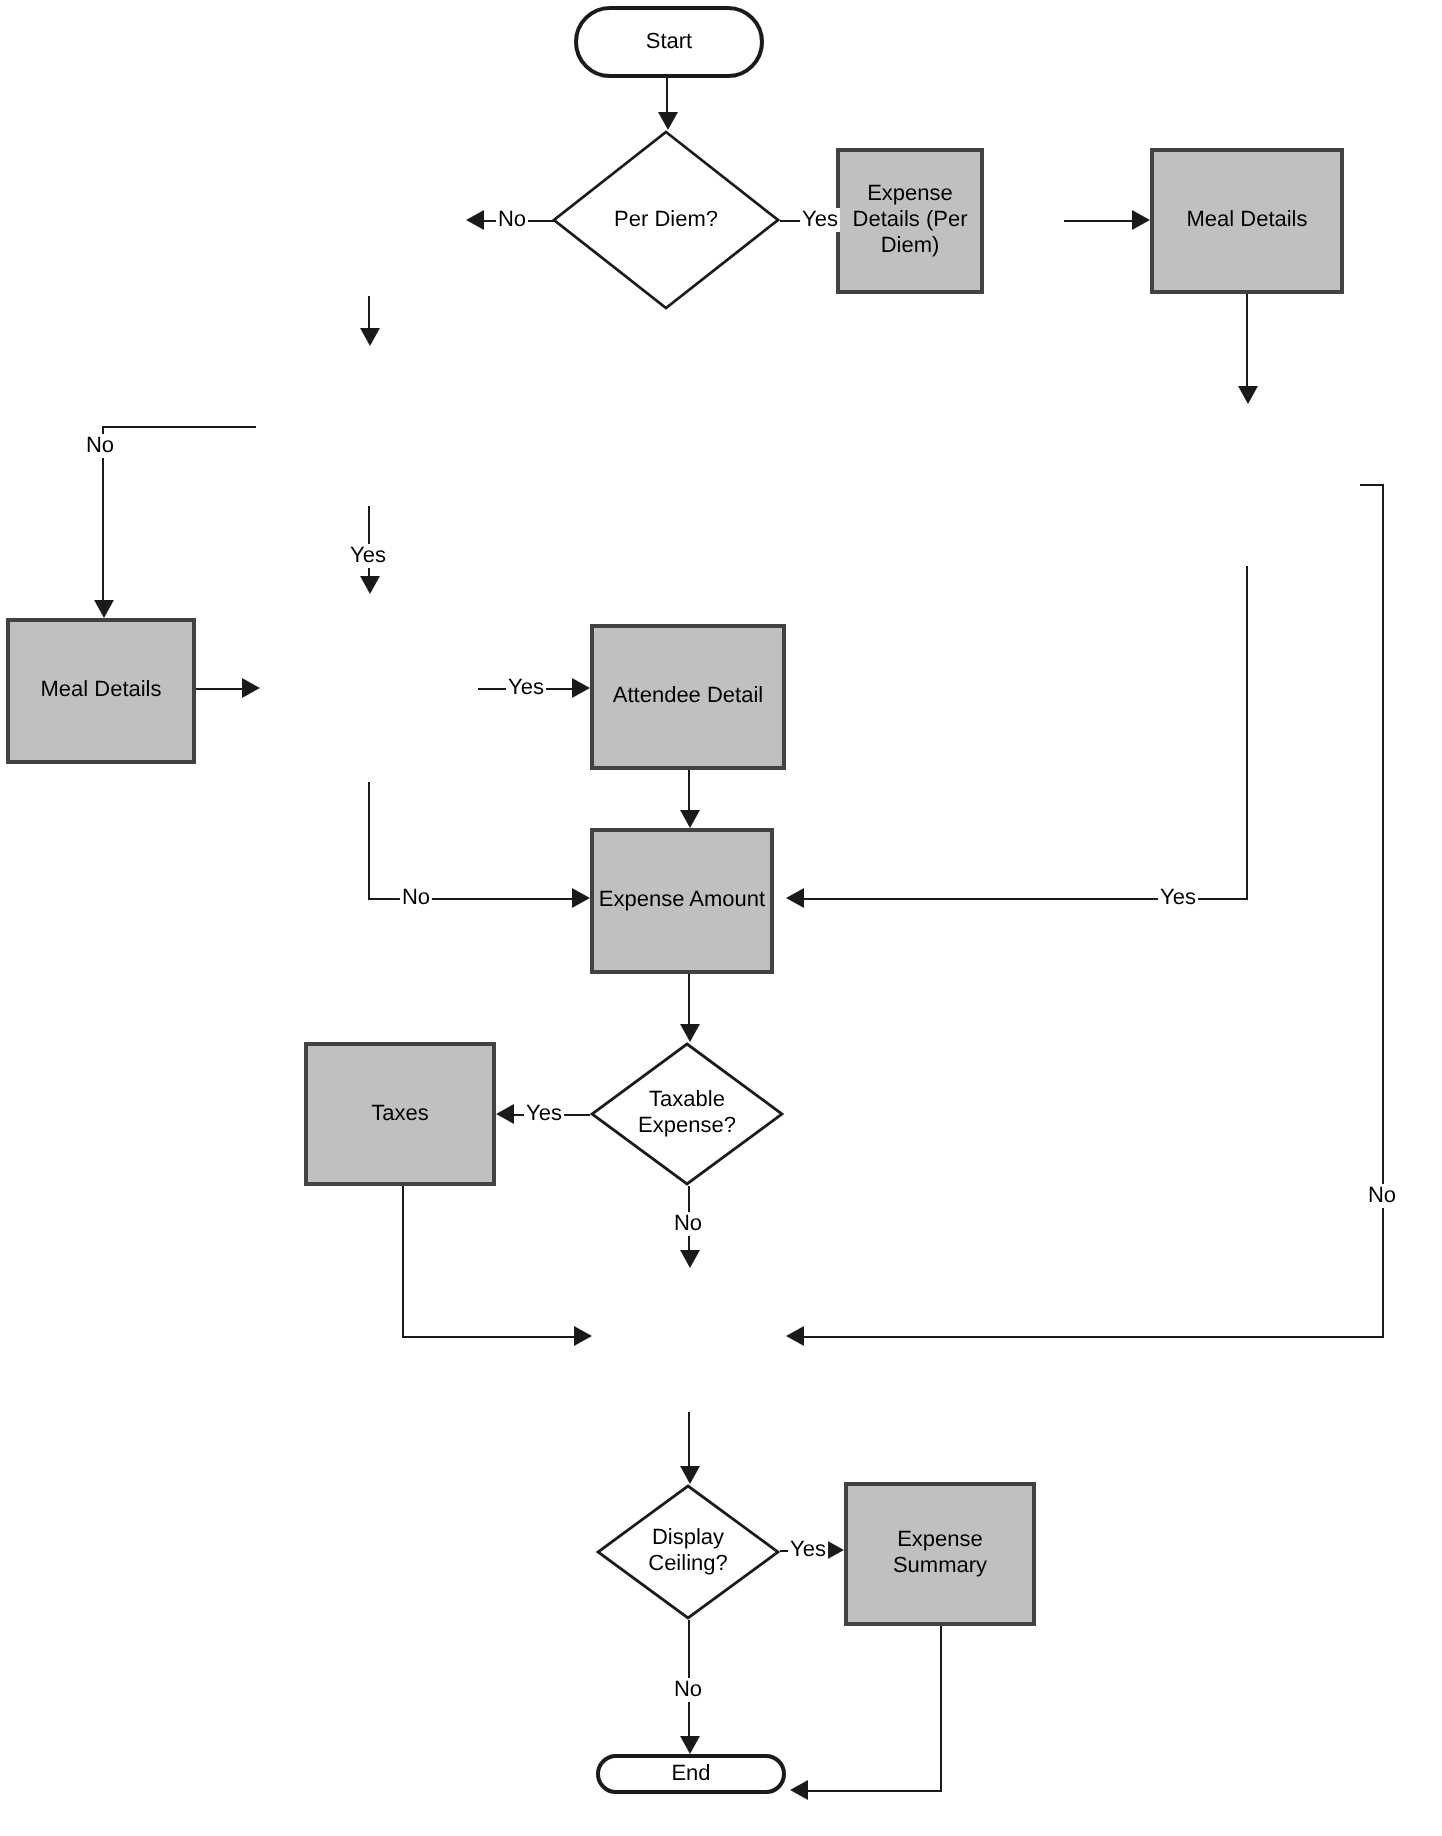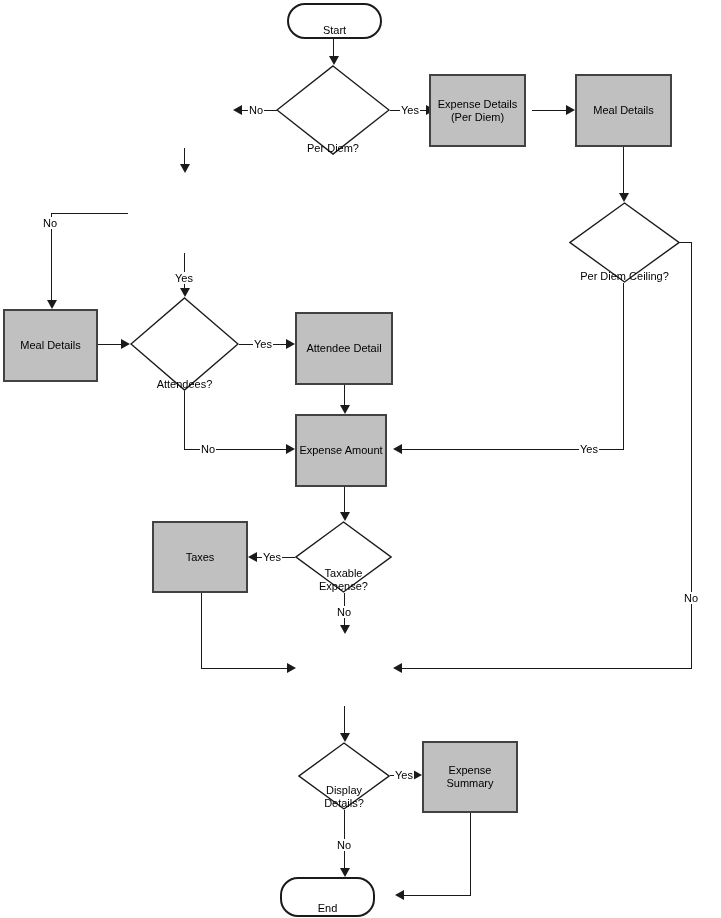--- a/index.html
+++ b/index.html
@@ -4,22 +4,22 @@
 <style>
   html,body{margin:0;padding:0;background:#ffffff;}
   #canvas{
     position:relative;width:721px;height:918px;background:#ffffff;
     font-family:"Liberation Sans","DejaVu Sans",sans-serif;
     color:#000;overflow:hidden;
   }
   
   .node{position:absolute;box-sizing:border-box;display:flex;align-items:center;justify-content:center;text-align:center;}
   .process{background:#c0c0c0;border:2px solid #424242;}
-  .terminator{background:#ffffff;border:2px solid #1a1a1a;border-radius:18px;align-items:flex-end;}
-  .decision{background:transparent;align-items:flex-end;}
+  .terminator{background:#ffffff;border:2px solid #1a1a1a;border-radius:18px;}
+  .decision{background:transparent;}
   .decision svg{position:absolute;left:0;top:0;}
   .nlabel{position:relative;font-size:11px;line-height:13px;z-index:2;}
   .w-narrow{width:62px;}
   .w-mid{width:104px;}
   
   .edge{position:absolute;left:0;top:0;width:0;height:0;}
   .ln{position:absolute;background:#1a1a1a;}
   .h{height:1px;}
   .v{width:1px;}
   .ah{position:absolute;width:0;height:0;}
@@ -170,46 +170,34 @@
   </div>
 
   <div class="node decision" style="left:276px;top:65px;width:114px;height:90px">
     <svg width="114" height="90" viewBox="0 0 114 90">
       <polygon points="57,1 113,45 57,89 1,45" fill="#ffffff" stroke="#1a1a1a" stroke-width="1.4"></polygon>
     </svg>
     <span class="nlabel">Per Diem?</span>
   </div>
 
 
-  <div class="node process" style="left:429px;top:74px;width:97px;height:73px">
+  <div class="node process" style="left:418px;top:74px;width:74px;height:73px">
     <span class="nlabel">Expense Details (Per Diem)</span>
   </div>
 
   <div class="node process" style="left:575px;top:74px;width:97px;height:73px">
     <span class="nlabel">Meal Details</span>
   </div>
 
 
-  <div class="node decision" style="left:569px;top:202px;width:111px;height:81px">
-    <svg width="111" height="81" viewBox="0 0 111 81">
-      <polygon points="55.5,1 110,40.5 55.5,80 1,40.5" fill="#ffffff" stroke="#1a1a1a" stroke-width="1.4"></polygon>
-    </svg>
-    <span class="nlabel w-mid">Per Diem Ceiling?</span>
-  </div>
 
   <div class="node process" style="left:3px;top:309px;width:95px;height:73px">
     <span class="nlabel">Meal Details</span>
   </div>
 
-  <div class="node decision" style="left:130px;top:297px;width:109px;height:94px">
-    <svg width="109" height="94" viewBox="0 0 109 94">
-      <polygon points="54.5,1 108,47 54.5,93 1,47" fill="#ffffff" stroke="#1a1a1a" stroke-width="1.4"></polygon>
-    </svg>
-    <span class="nlabel">Attendees?</span>
-  </div>
 
   <div class="node process" style="left:295px;top:312px;width:98px;height:73px">
     <span class="nlabel">Attendee Detail</span>
   </div>
 
   <div class="node process" style="left:295px;top:414px;width:92px;height:73px">
     <span class="nlabel">Expense Amount</span>
   </div>
 
   <div class="node decision" style="left:295px;top:521px;width:97px;height:72px">
@@ -221,24 +209,24 @@
 
   <div class="node process" style="left:152px;top:521px;width:96px;height:72px">
     <span class="nlabel">Taxes</span>
   </div>
 
 
   <div class="node decision" style="left:298px;top:742px;width:92px;height:68px">
     <svg width="92" height="68" viewBox="0 0 92 68">
       <polygon points="46,1 91,34 46,67 1,34" fill="#ffffff" stroke="#1a1a1a" stroke-width="1.4"></polygon>
     </svg>
-    <span class="nlabel w-narrow">Display Details?</span>
+    <span class="nlabel w-narrow">Display Ceiling?</span>
   </div>
 
   <div class="node process" style="left:422px;top:741px;width:96px;height:72px">
     <span class="nlabel">Expense Summary</span>
   </div>
 
-  <div class="node terminator" style="left:280px;top:877px;width:95px;height:40px">
+  <div class="node terminator" style="left:298px;top:877px;width:95px;height:20px">
     <span class="nlabel">End</span>
   </div>
 
 </div>
 
 </body></html>

